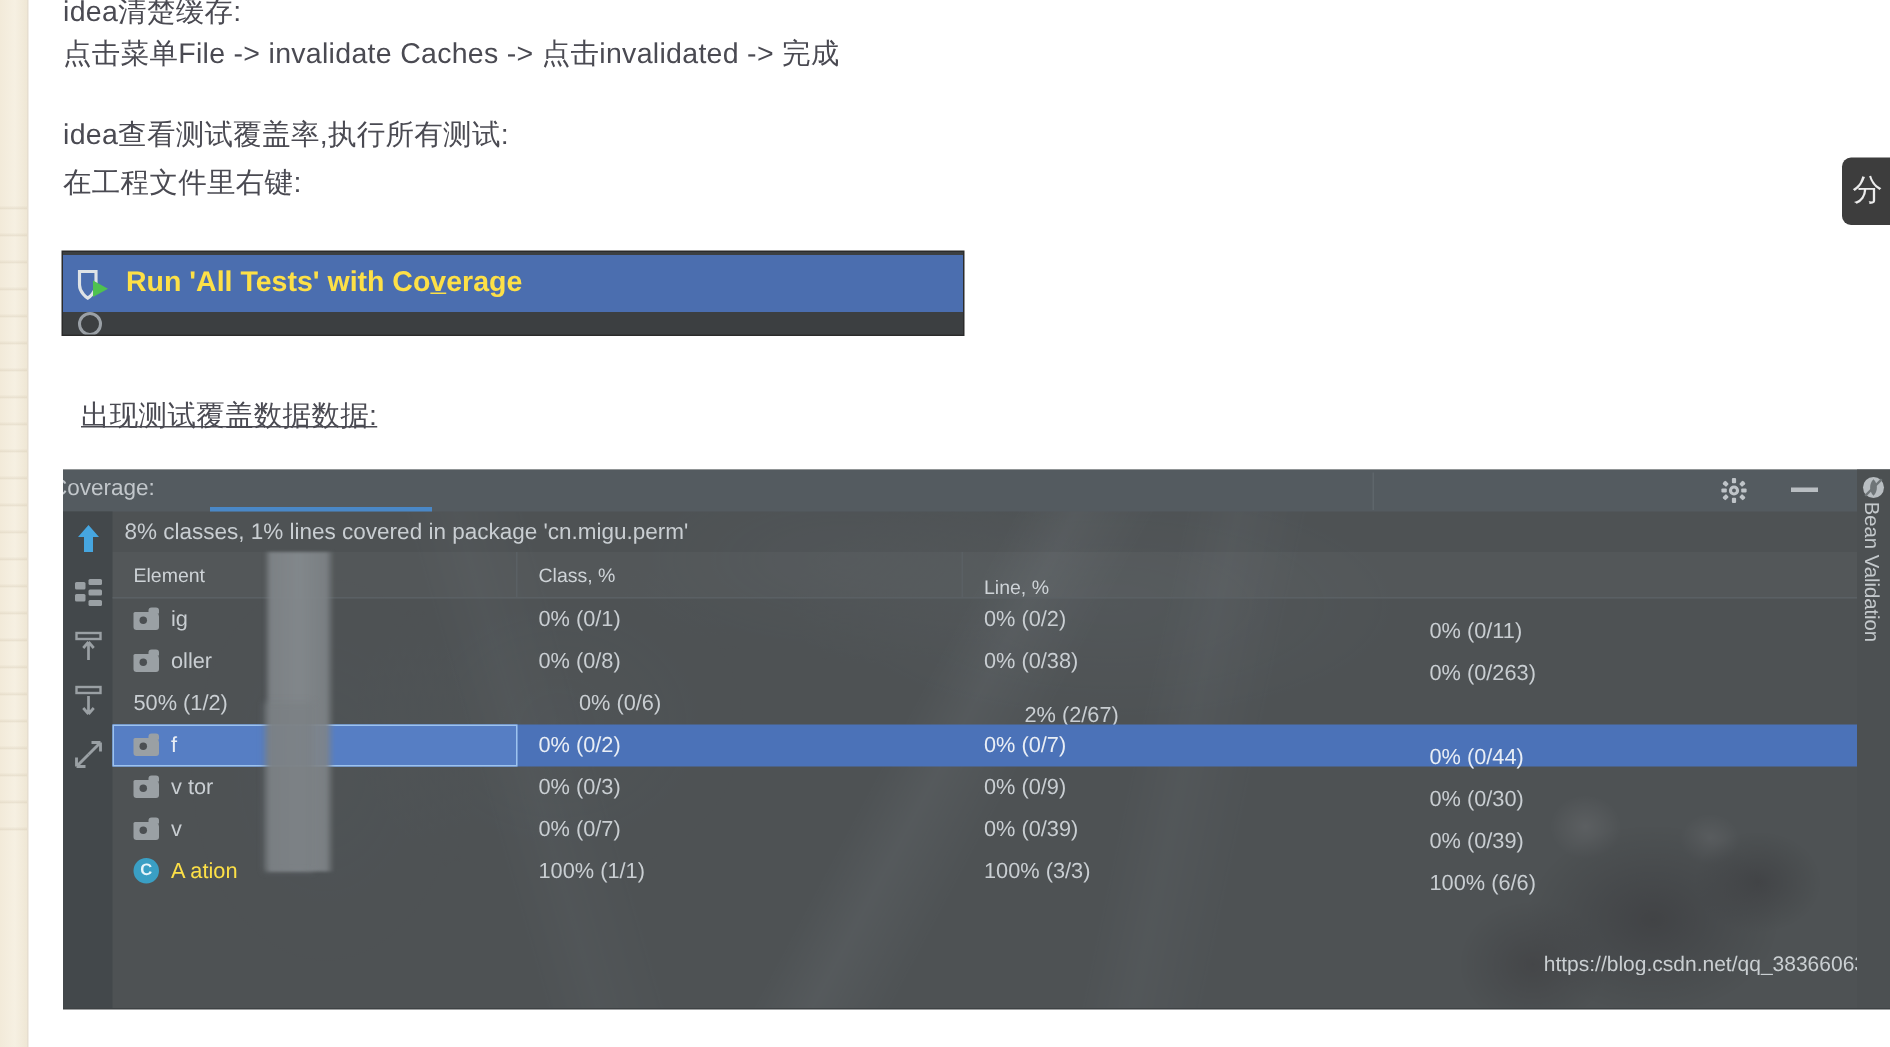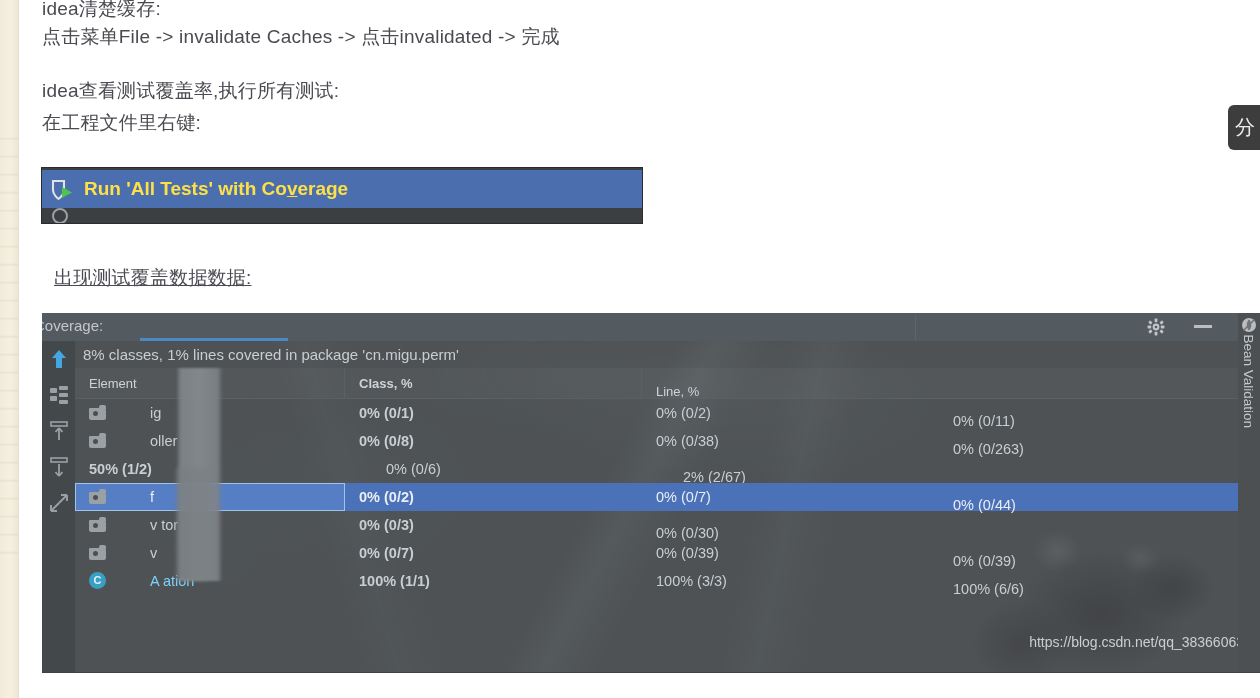--- a/index.html
+++ b/index.html
@@ -280,21 +280,21 @@
     padding-left: 14px;
     color: #c9ced2;
     font-size: 14.5px;
     white-space: nowrap;
     overflow: hidden;
     display: flex;
     align-items: center;
     height: 100%;
   }
   .c-el  { width: 270px; border-right: 1px solid #5a6064; }
-  .c-cls { width: 297px; border-right: 1px solid #5a6064; font-weight: bold; }
+  .c-cls { width: 297px; border-right: 1px solid #5a6064; }
   .c-mth { width: 297px; border-right: 1px solid #5a6064; }
   .c-lin { width: 321px; margin-top: 16px; }
   .cov-row:not(.head) .c-el,
   .cov-row:not(.head) .c-cls,
   .cov-row:not(.head) .c-mth { border-right: none; }
   .cov-row.sel .c-el {
     outline: 1px solid #9dc3ef;
     outline-offset: -1px;
     background: #567ec4;
   }
@@ -342,24 +342,23 @@
     color: #e7f4fa;
     font-size: 11px;
     font-weight: bold;
     text-align: center;
     line-height: 17px;
     font-family: "Liberation Sans", sans-serif;
   }
   .el-text {
     color: #c9ced2;
     position: relative;
-    margin-left: 36px;
   }
   .cov-row.sel .el-text { color: #e9eef5; }
-  .el-text.classname { color: #7dd3fc; }
+  .el-text.classname { color: #fde047; }
   
   #redact-band {
     position: absolute;
     left: 101px; top: 0px;
     width: 47px; height: 213px;
     background: linear-gradient(90deg,
       rgba(125,130,134,0.0) 0%,
       rgba(128,133,137,0.92) 10%,
       rgba(132,137,141,0.96) 50%,
       rgba(126,131,135,0.9) 88%,
@@ -568,20 +567,21 @@
       </div>
 
       <div class="cov-row">
         <div class="cell c-el">
           <span class="row-icon ico-folder">
               <i></i>
             </span>
           <span class="el-text">v   tor</span>
         </div>
         <div class="cell c-cls">0% (0/3)</div>
+        <div class="cell c-mth">0% (0/9)</div>
         <div class="cell c-lin">0% (0/30)</div>
       </div>
 
       <div class="cov-row">
         <div class="cell c-el">
           <span class="row-icon ico-folder">
               <i></i>
             </span>
           <span class="el-text">v</span>
         </div>

